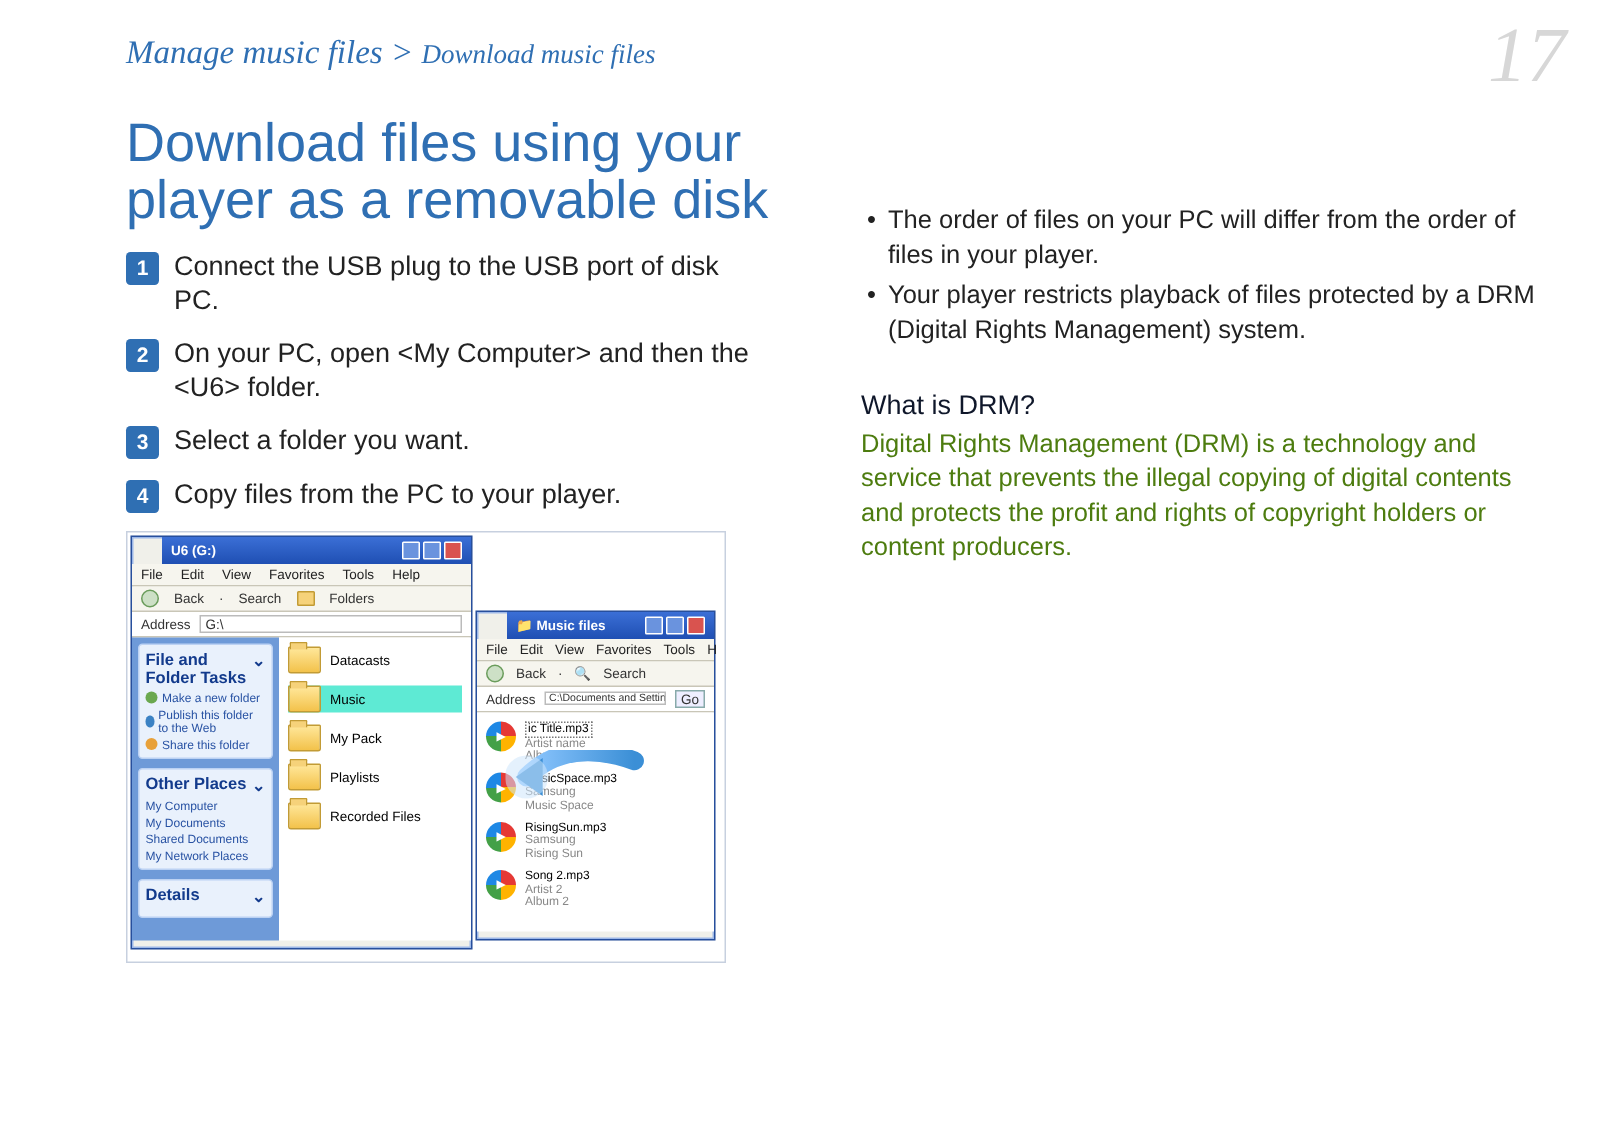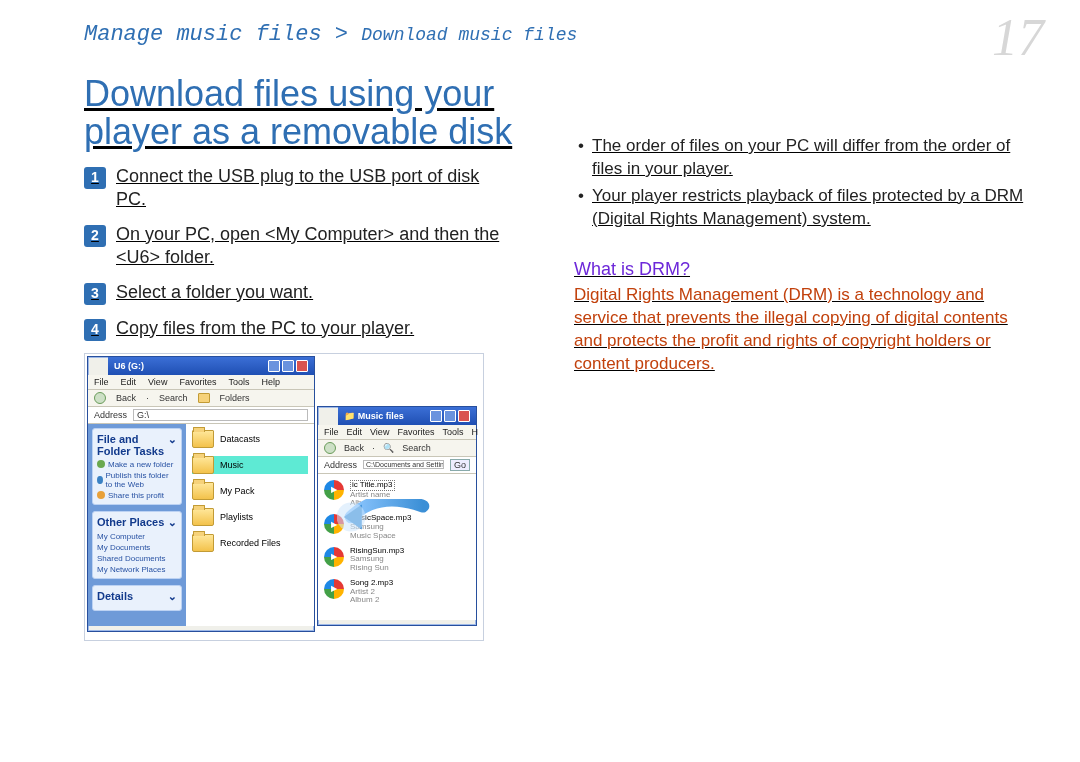--- a/index.html
+++ b/index.html
@@ -11,40 +11,39 @@
     position: relative;
     overflow: hidden;
   }
   .page {
     width: 1080px;
     height: 762px;
     position: relative;
     padding: 22px 34px 34px 84px;
   }
   .breadcrumb {
-    font-family: Liberation Mono, monospace;
+    font-family: Liberation Serif, serif;
     color: #2f6fb3;
     font-size: 22px;
     font-style: italic;
   }
   .breadcrumb .sub { font-size: 18px; }
   .page-number {
     position: absolute;
     right: 36px;
     top: 8px;
     font-family: Georgia, 'Times New Roman', serif;
     font-style: italic;
     font-size: 52px;
     color: #d7d7d7;
   }
   .columns {
     display: flex;
     gap: 60px;
     margin-top: 28px;
-    text-decoration: underline;
   }
   .col-left { width: 430px; }
   .col-right { width: 460px; padding-top: 60px; }
   h1.title {
     color: #2f6fb3;
     font-weight: 400;
     font-size: 36px;
     line-height: 1.05;
     margin-bottom: 14px;
   }
@@ -144,22 +143,22 @@
     border-radius:4px;position:relative;
   }
   .note-cube::after{content:"✓";color:#fff;position:absolute;inset:0;display:flex;align-items:center;justify-content:center;font-size:14px;font-weight:bold;}
   .note-label{
     background:#2f6fb3;color:#fff;font-weight:bold;
     padding:3px 12px;border-radius:3px;font-size:15px;
   }
   ul.note-list{list-style:none;padding-left:18px;}
   ul.note-list li{position:relative;font-size:17px;line-height:1.35;margin-bottom:4px;color:#222;}
   ul.note-list li::before{content:"•";position:absolute;left:-14px;color:#222;}
-  .drm-block h3{font-size:18px;font-weight:400;margin-bottom:4px;color:#6d28d9;}
-  .drm-block p{font-size:17px;line-height:1.35;color:#c2410c;}
+  .drm-block h3{font-size:18px;font-weight:400;margin-bottom:4px;color:#0f172a;}
+  .drm-block p{font-size:17px;line-height:1.35;color:#4d7c0f;}
 </style>
 </head>
 <body>
 
 <div class="page">
   <div class="breadcrumb">
     <span>Manage music files</span><span> &gt; </span><span class="sub">Download music files</span>
   </div>
   <div class="page-number">17</div>
 
@@ -227,21 +226,21 @@
                 <div class="itm">
                     <span class="dot"></span>
                     <span>Make a new folder</span>
                   </div>
                 <div class="itm">
                     <span class="dot" style="background:#3b82c4"></span>
                     <span>Publish this folder to the Web</span>
                   </div>
                 <div class="itm">
                     <span class="dot" style="background:#e8a13a"></span>
-                    <span>Share this profit</span>
+                    <span>Share this folder</span>
                   </div>
               </div>
               <div class="side-panel">
                 <div class="hdr">
                     <span>Other Places</span>
                     <span>⌄</span>
                   </div>
                 <div class="itm">
                     <span>My Computer</span>
                   </div>

